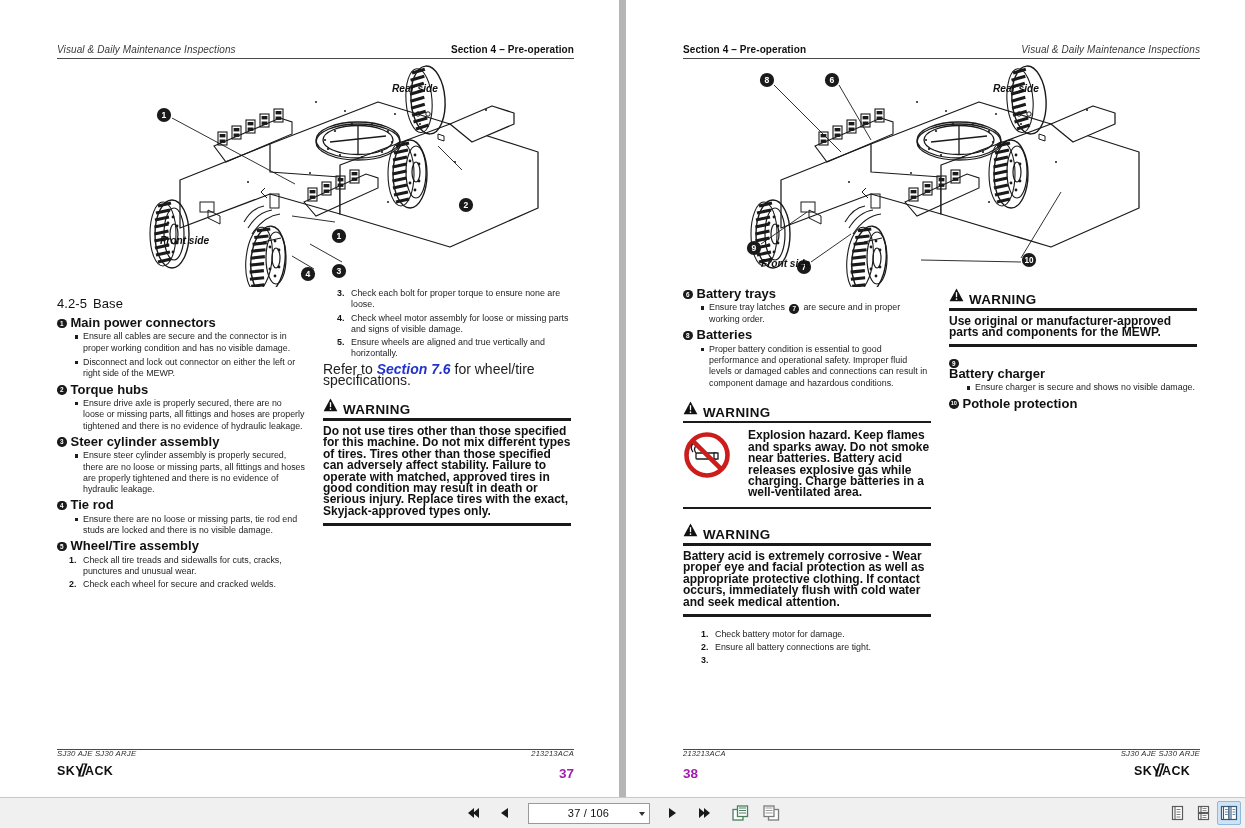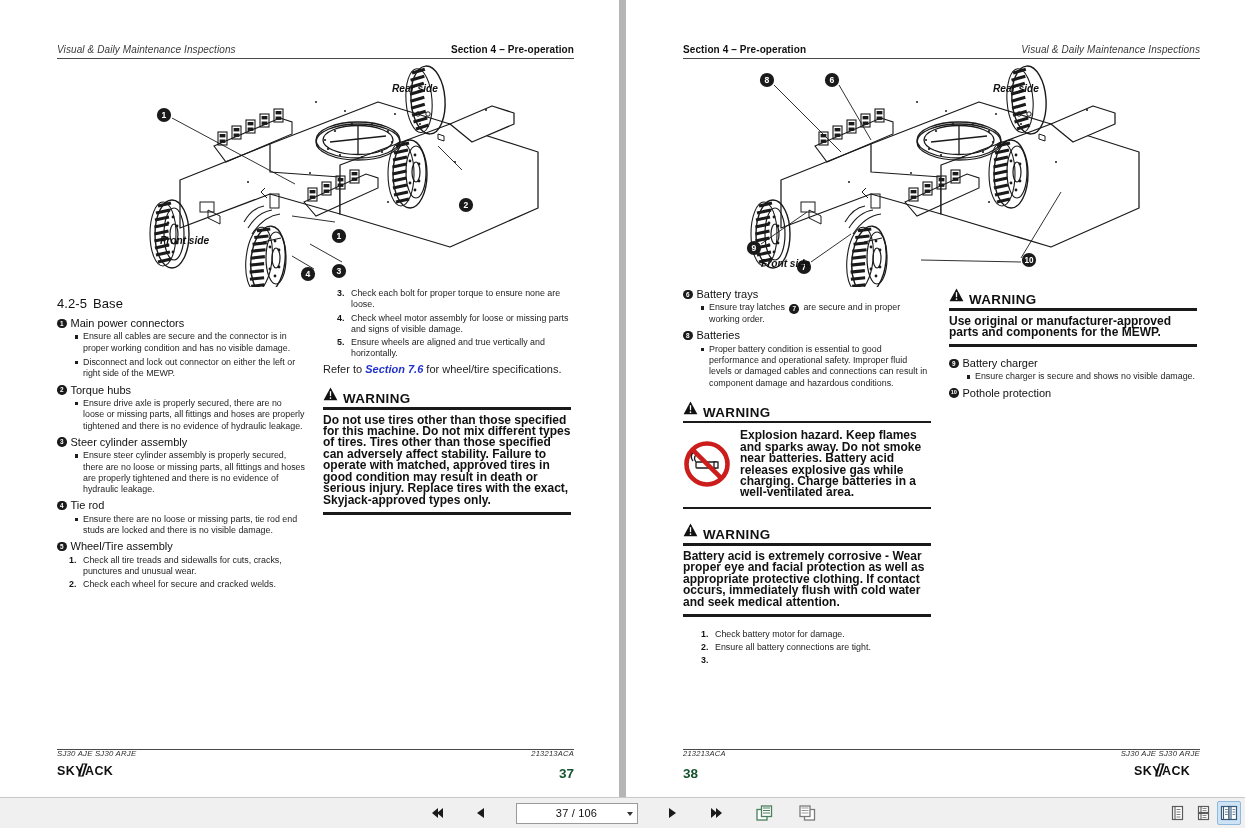--- a/index.html
+++ b/index.html
@@ -62,83 +62,83 @@
 
   .item{margin:0 0 1px 0;display:flex;align-items:flex-start;}
   .bullnum{
     flex:0 0 auto;
     display:inline-block;width:9.5px;height:9.5px;border-radius:50%;
     background:#1a1a1a;color:#fff;font-size:6.4px;font-weight:bold;
     text-align:center;line-height:9.5px;margin-right:4px;margin-top:1.5px;
     letter-spacing:-.2px;
   }
   .bullnum.inline{margin:0 2px;vertical-align:-1px;}
-  .item-label{font-size:11px;font-weight:normal;color:#111;line-height:12.4px;}
+  .item-label{font-size:13px;font-weight:bold;color:#111;line-height:12.4px;}
 
   ul.sq{list-style:none;margin:2px 0 4px 0;padding:0 0 0 18px;}
   ul.sq li{
     position:relative;font-size:8.9px;line-height:11.3px;color:#1d1d1d;
     margin-bottom:3px;padding-left:8px;
   }
   ul.sq li:before{
     content:"";position:absolute;left:0;top:4px;width:3.4px;height:3.4px;background:#1d1d1d;
   }
 
   ol.num{list-style:none;margin:2px 0 4px 0;padding:0 0 0 12px;counter-reset:none;}
   ol.num li{
     position:relative;font-size:8.9px;line-height:11.3px;color:#1d1d1d;
     margin-bottom:2px;padding-left:14px;
   }
   ol.num li .n{position:absolute;left:0;top:0;font-weight:bold;color:#111;}
 
-  .refer{font-size:11px;line-height:11.3px;color:#1d1d1d;margin:4px 0 0 0;}
+  .refer{font-size:14px;line-height:11.3px;color:#1d1d1d;margin:4px 0 0 0;}
   .xref{color:#2233cc;font-style:italic;font-weight:bold;text-decoration:none;}
 
   
   .warn{margin:12px 0 0 0;}
   .warn-head{display:flex;align-items:flex-end;gap:5px;padding-bottom:2px;}
   .warn-head .tri{flex:0 0 auto;}
   .warn-word{font-size:13.4px;font-weight:bold;letter-spacing:.4px;color:#111;line-height:13px;}
   .warn-rule-top{height:2.6px;background:#1a1a1a;border-bottom:1px solid #fff;}
   .warn-rule-bot{height:2.6px;background:#1a1a1a;border-top:1px solid #fff;margin-top:3px;}
   .warn-body{
     font-size:12px;line-height:11.4px;font-weight:bold;color:#111;
     padding:4px 0 2px 0;
   }
-  .warn-body.withicon{display:flex;align-items:center;gap:9px;padding:6px 0 4px 0;}
+  .warn-body.withicon{display:flex;align-items:flex-start;gap:17px;padding:6px 0 4px 0;}
   .warn-body.withicon .txt{flex:1;}
   .nosmoke{flex:0 0 auto;margin-top:1px;}
 
   
   .footrule{position:absolute;left:57px;right:45px;bottom:48px;height:1px;background:#4a4a4a;}
   .foot{
     position:absolute;left:57px;right:45px;bottom:16px;height:32px;
   }
   .foot .f-model{position:absolute;top:-1px;font-size:7.8px;font-style:italic;color:#2d2d2d;letter-spacing:.2px;}
   .foot .f-doc{position:absolute;top:-1px;font-size:7.6px;font-style:italic;color:#2d2d2d;letter-spacing:.2px;}
-  .foot .f-pageno{position:absolute;bottom:1px;font-size:13.5px;font-weight:bold;color:#14532d;}
+  .foot .f-pageno{position:absolute;bottom:1px;font-size:13.5px;font-weight:bold;color:#a21caf;}
   .foot .f-logo{position:absolute;bottom:0px;}
   .left .f-model{left:0;}
   .left .f-doc{right:0;}
   .left .f-pageno{right:0;}
   .left .f-logo{left:0;}
   .right .f-model{right:0;}
   .right .f-doc{left:0;}
   .right .f-pageno{left:0;}
   .right .f-logo{right:0;}
 
   
   .toolbar{
     position:absolute;left:0;bottom:0;width:1245px;height:30px;
     background:#f0f0f0;border-top:1px solid #c8c8c8;
     display:flex;align-items:center;
   }
   .tb-center{
     position:absolute;left:0;right:0;top:0;height:30px;
-    display:flex;align-items:center;justify-content:center;gap:19px;
+    display:flex;align-items:center;justify-content:center;gap:7px;
   }
   .tb-btn{
     width:22px;height:22px;display:flex;align-items:center;justify-content:center;
     border:1px solid transparent;border-radius:2px;background:transparent;cursor:pointer;
   }
   .pagebox{
     width:120px;height:19px;background:#fff;border:1px solid #9a9a9a;
     display:flex;align-items:center;justify-content:center;position:relative;
     margin:0 4px;
   }
@@ -684,21 +684,21 @@
                       <circle cx="7.5" cy="11.1" r="0.85" fill="#fff"></circle>
                     </svg>
                 </span>
                 <span class="warn-word">WARNING</span>
               </div>
               <div class="warn-rule-top"></div>
               <div class="warn-body">Use original or manufacturer-approved parts and components for the MEWP.</div>
               <div class="warn-rule-bot"></div>
             </div>
 
-            <div class="item" style="margin-top:10px;">
+            <div class="item" style="margin-top:10px;flex-direction:column;">
               <span class="bullnum">9</span>
               <span class="item-label">Battery charger</span>
             </div>
             <ul class="sq">
               <li>Ensure charger is secure and shows no visible damage.</li>
             </ul>
 
             <div class="item">
               <span class="bullnum" style="font-size:5.6px;">10</span>
               <span class="item-label">Pothole protection</span>

